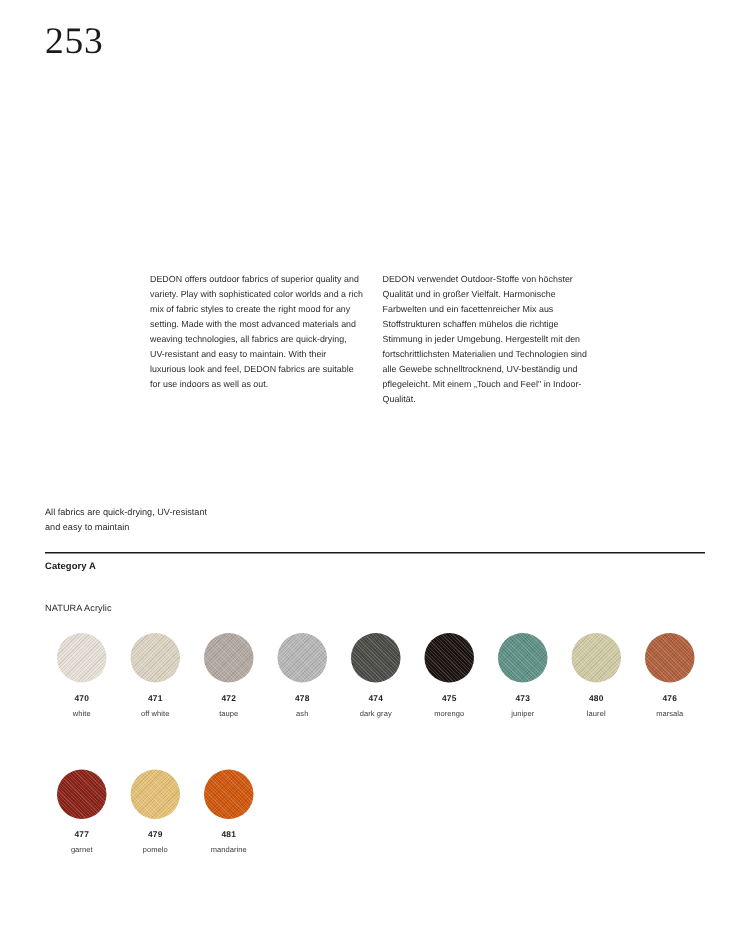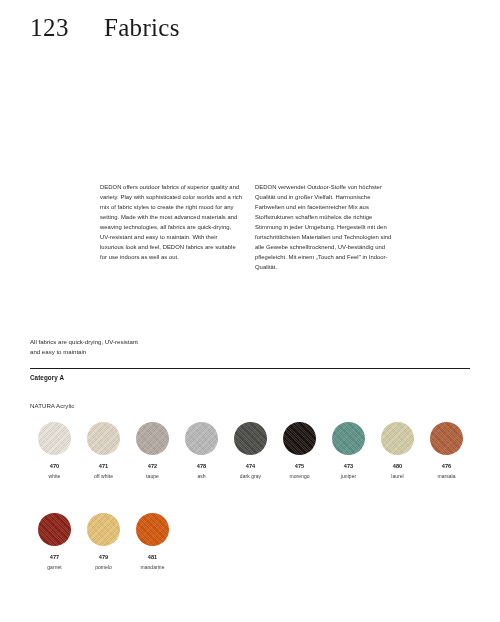--- a/index.html
+++ b/index.html
@@ -152,22 +152,21 @@
     line-height: 1;
     text-align: center;
   }
 </style>
 </head>
 <body>
 
 <div class="page">
 
   <div class="header">
-    <div class="folio">123</div>
-    <div class="section-title">Fabrics</div>
+    <div class="folio">253</div>
   </div>
 
   <div class="intro">
     <div class="intro-col">
       <p>DEDON offers outdoor fabrics of superior quality and variety. Play with sophisticated color worlds and a rich mix of fabric styles to create the right mood for any setting. Made with the most advanced materials and weaving technologies, all fabrics are quick-drying, UV-resistant and easy to maintain. With their luxurious look and feel, DEDON fabrics are suitable for use indoors as well as out.</p>
     </div>
     <div class="intro-col">
       <p>DEDON verwendet Outdoor-Stoffe von höchster Qualität und in großer Vielfalt. Harmonische Farbwelten und ein facettenreicher Mix aus Stoffstrukturen schaffen mühelos die richtige Stimmung in jeder Umgebung. Hergestellt mit den fortschrittlichsten Materialien und Technologien sind alle Gewebe schnelltrocknend, UV-beständig und pflegeleicht. Mit einem „Touch and Feel" in Indoor-Qualität.</p>
     </div>
   </div>

